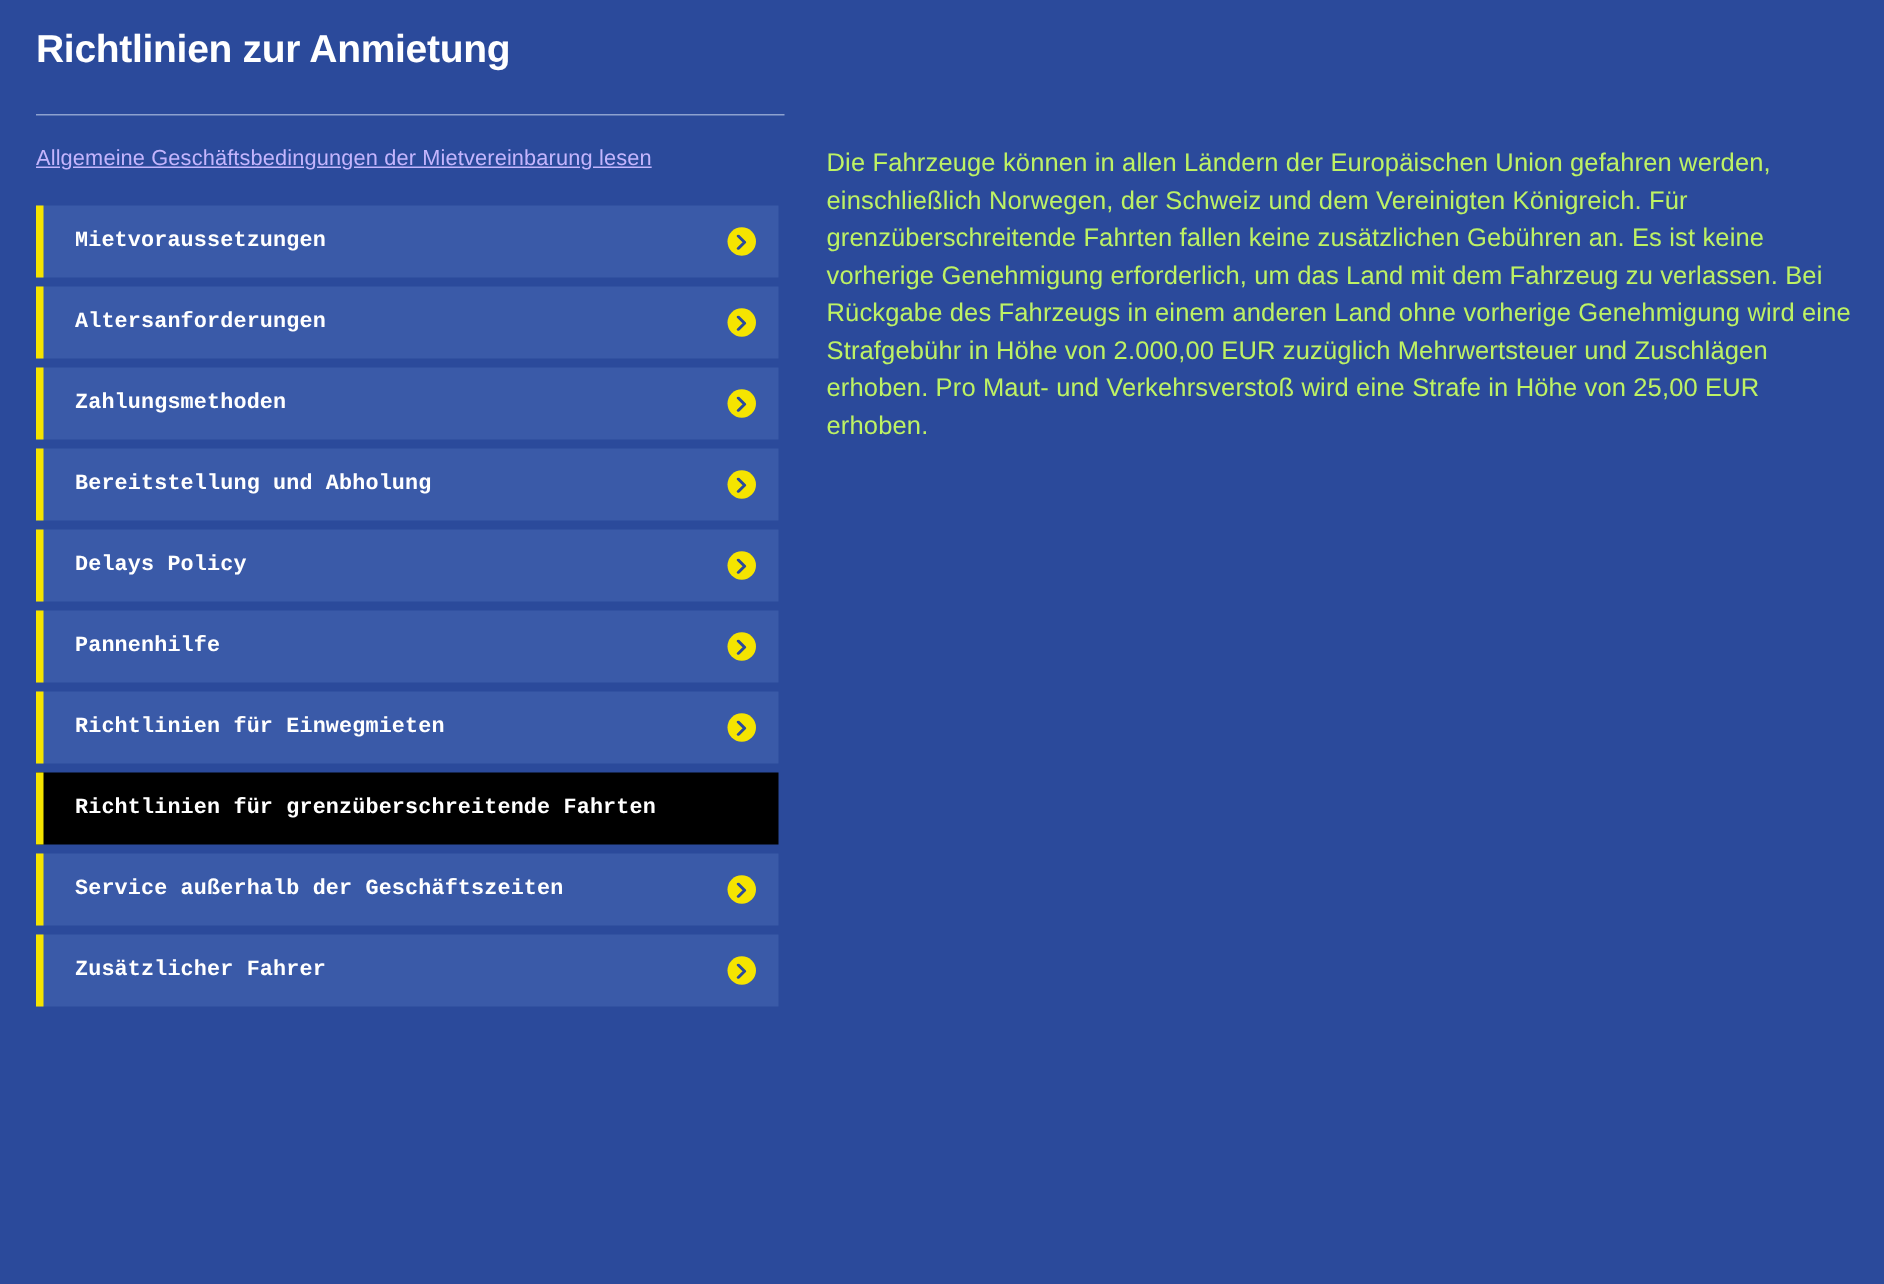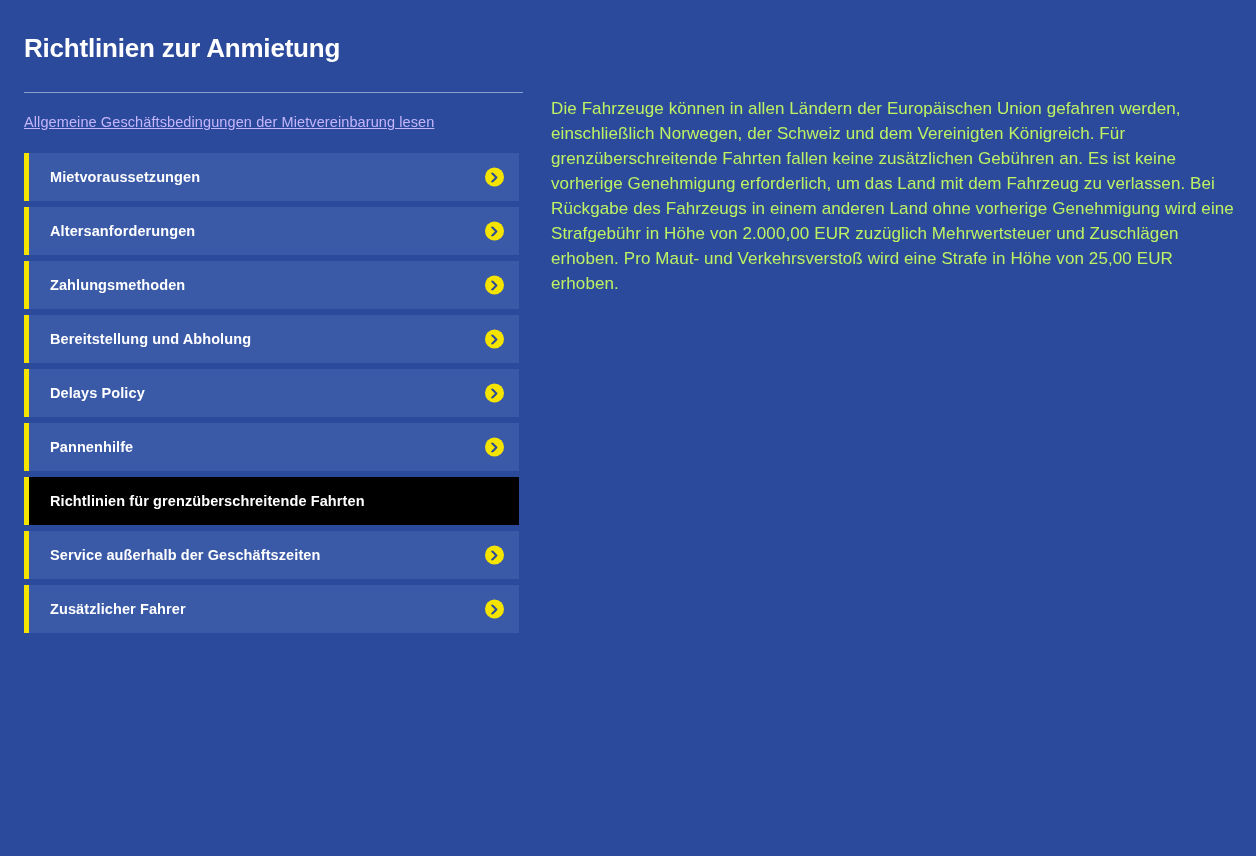--- a/index.html
+++ b/index.html
@@ -26,21 +26,21 @@
     position: absolute;
     left: 24px;
     top: 0;
     width: 499px;
   }
   .page-title {
     font-size: 26px;
     font-weight: bold;
     letter-spacing: -0.2px;
     color: #ffffff;
-    margin: 32px 0 0 0;
+    margin: 16px 0 0 0;
     line-height: 32px;
   }
   .title-rule {
     margin-top: 28px;
     border-top: 1px solid #8da1cf;
     width: 499px;
   }
   .terms-link {
     display: inline-block;
     margin-top: 21px;
@@ -59,20 +59,21 @@
     box-sizing: border-box;
     height: 48px;
     background: #3a5aa8;
     border-left: 5px solid #f5e400;
     margin-bottom: 6px;
     display: flex;
     align-items: center;
     padding-left: 21px;
     padding-right: 68px;
     cursor: pointer;
+    font-family: Liberation Mono, monospace;
   }
   .acc-item .acc-label {
     font-size: 14.5px;
     font-weight: bold;
     color: #ffffff;
     letter-spacing: 0.1px;
     line-height: 18px;
   }
   .acc-item.active {
     background: #000000;
@@ -169,20 +170,28 @@
 
       <div class="acc-item">
         <span class="acc-label">Pannenhilfe</span>
         <span class="chev">
           <svg width="9" height="10" viewBox="0 0 9 10">
               <path d="M2.2 0.8 L6.4 5 L2.2 9.2" fill="none" stroke="#2b4a9b" stroke-width="2" stroke-linecap="round" stroke-linejoin="round"></path>
             </svg>
         </span>
       </div>
 
+      <div class="acc-item">
+        <span class="acc-label">Richtlinien für Einwegmieten</span>
+        <span class="chev">
+          <svg width="9" height="10" viewBox="0 0 9 10">
+              <path d="M2.2 0.8 L6.4 5 L2.2 9.2" fill="none" stroke="#2b4a9b" stroke-width="2" stroke-linecap="round" stroke-linejoin="round"></path>
+            </svg>
+        </span>
+      </div>
 
       <div class="acc-item active">
         <span class="acc-label">Richtlinien für grenzüberschreitende Fahrten</span>
       </div>
 
       <div class="acc-item">
         <span class="acc-label">Service außerhalb der Geschäftszeiten</span>
         <span class="chev">
           <svg width="9" height="10" viewBox="0 0 9 10">
               <path d="M2.2 0.8 L6.4 5 L2.2 9.2" fill="none" stroke="#2b4a9b" stroke-width="2" stroke-linecap="round" stroke-linejoin="round"></path>

